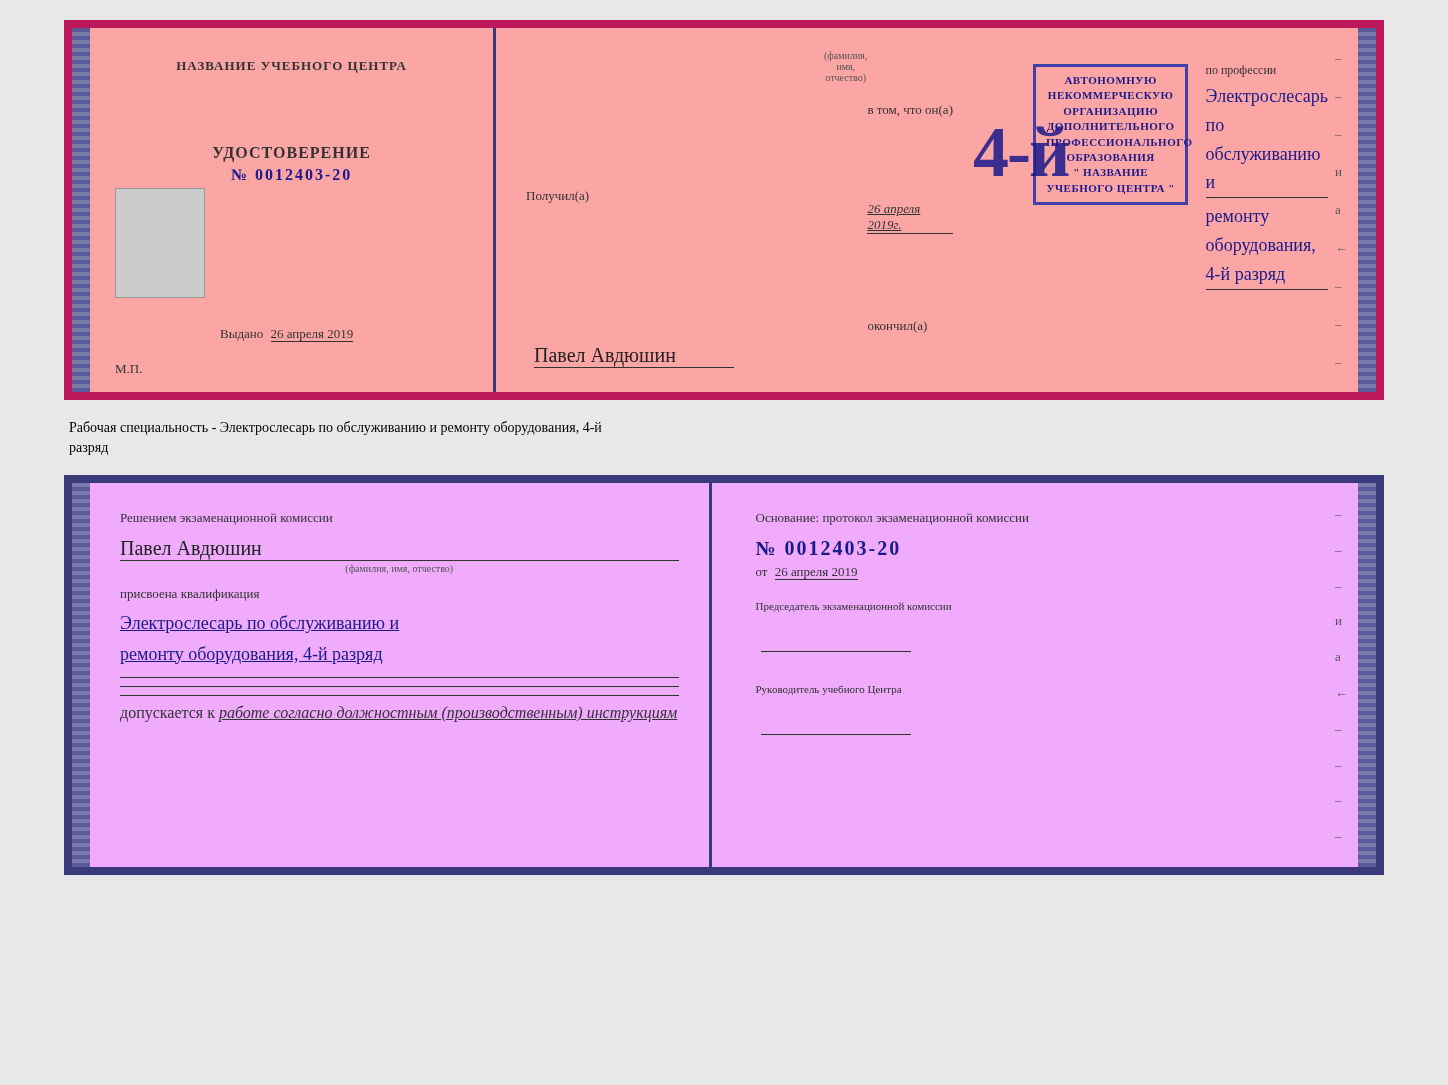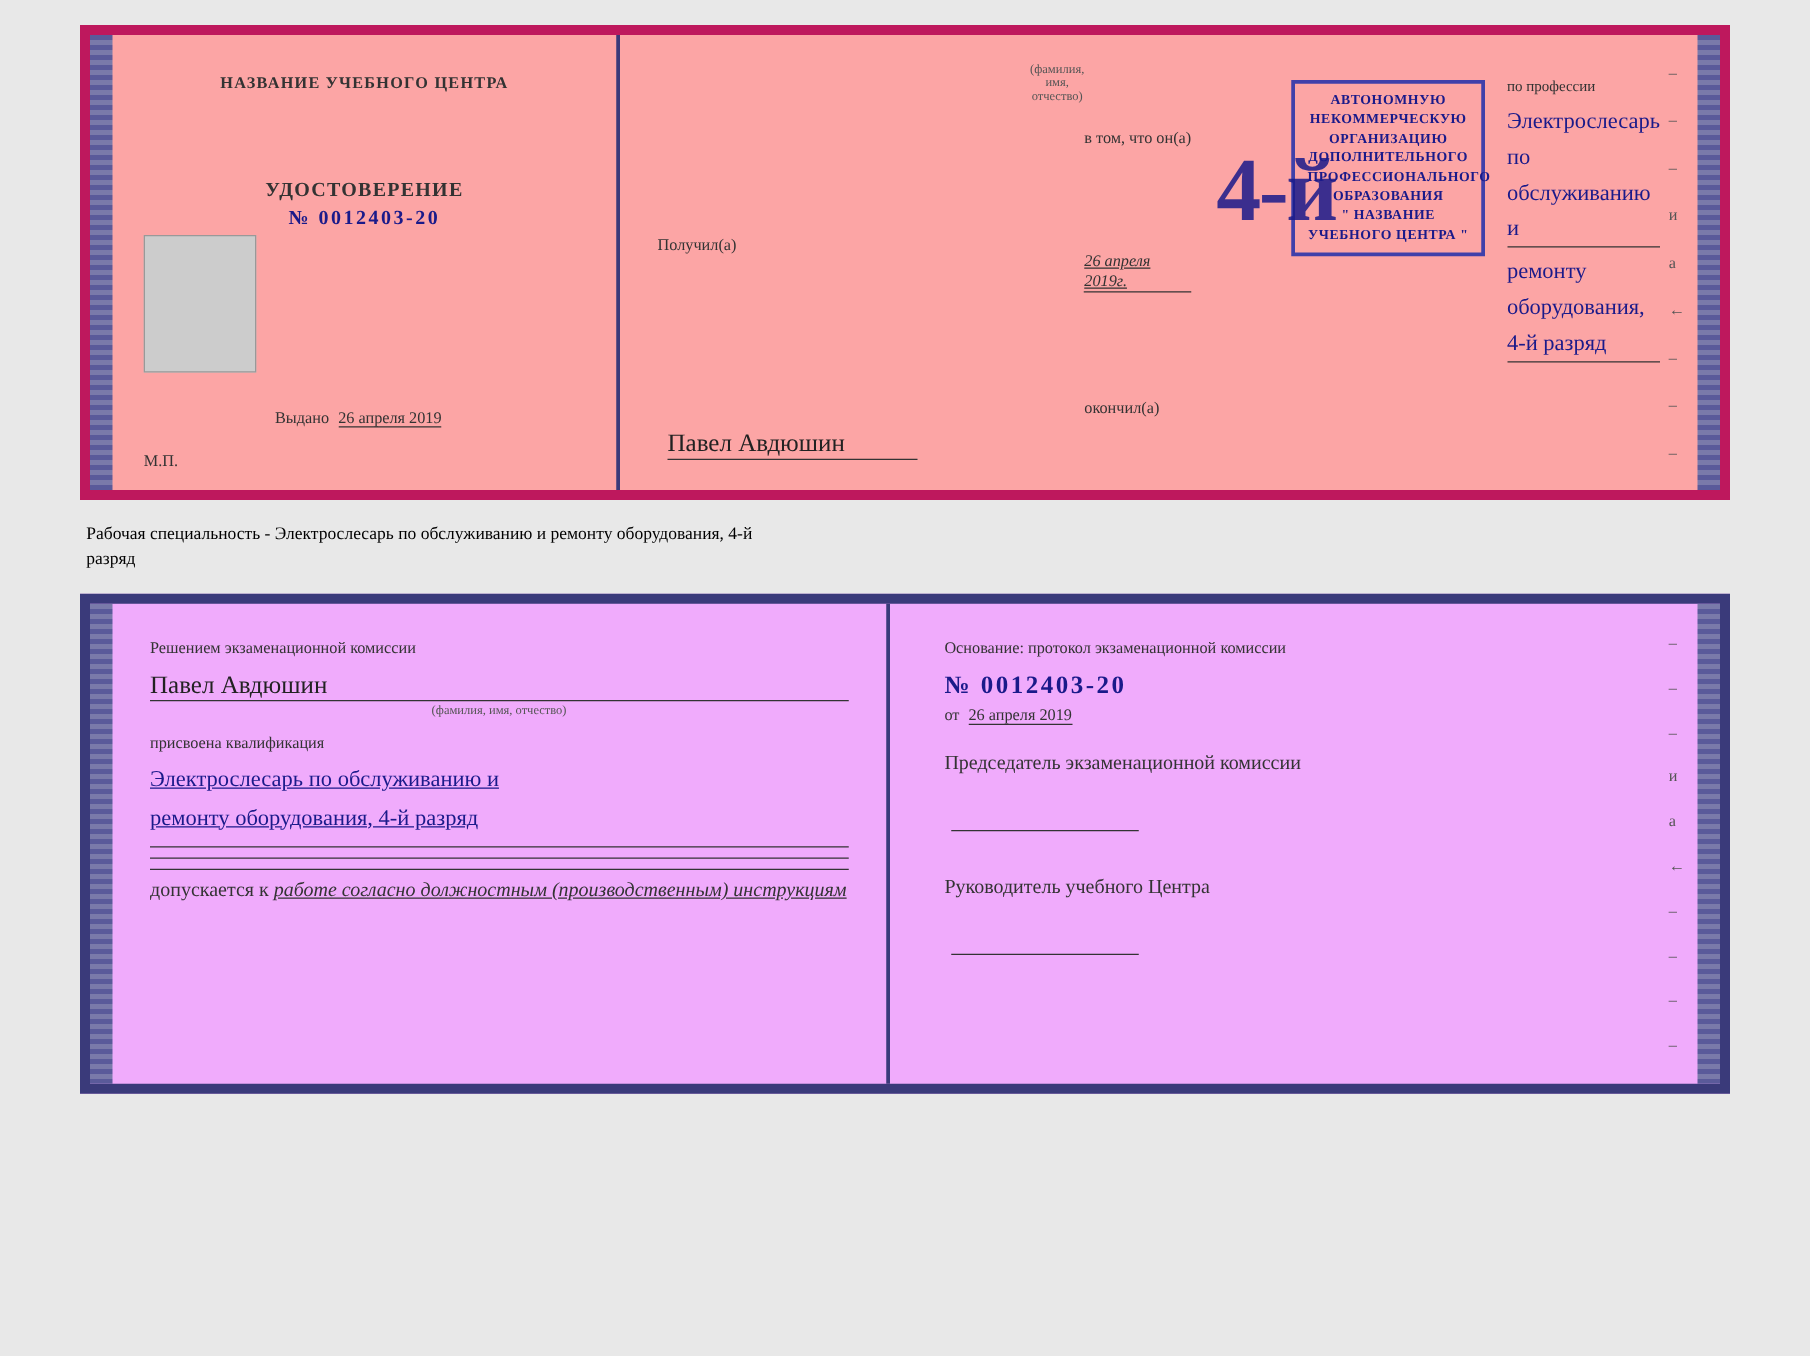--- a/index.html
+++ b/index.html
@@ -309,21 +309,21 @@
       margin-bottom: 4px;
     }
 
     .bot-from-line {
       font-size: 13px;
       color: #333;
       margin-bottom: 18px;
     }
 
     .bot-sign-section {
-      font-size: 16px;
+      font-size: 11px;
       color: #333;
       margin-top: 16px;
       line-height: 1.6;
     }
 
     .sign-line {
       border-bottom: 1px solid #333;
       display: inline-block;
       width: 150px;
       margin-left: 5px;

